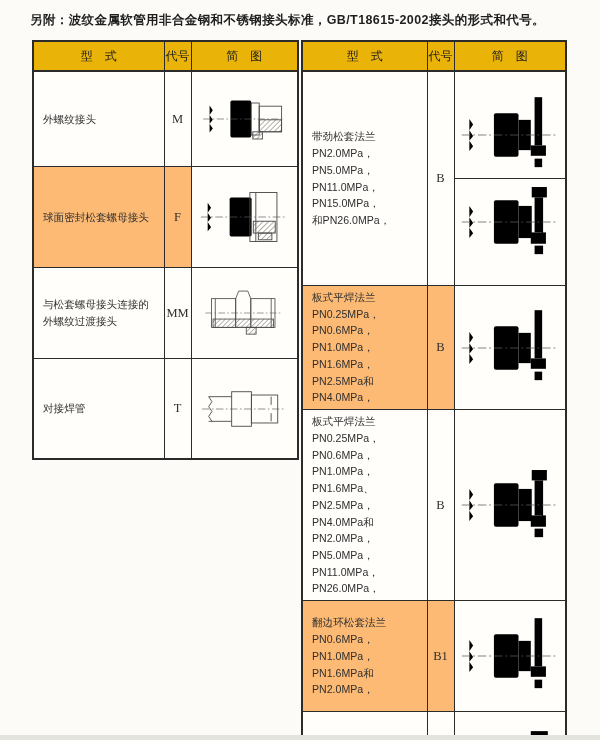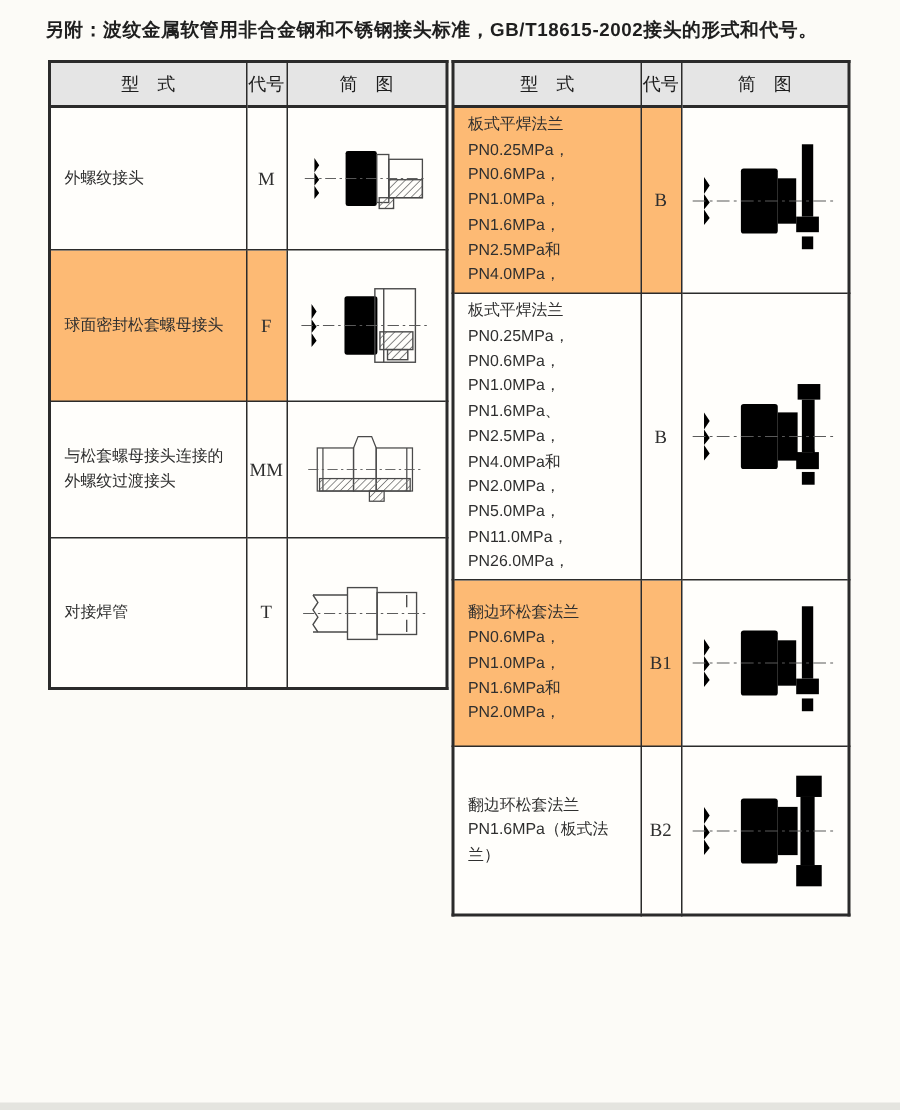--- a/index.html
+++ b/index.html
@@ -4,21 +4,21 @@
 <style>
   html,body{margin:0;padding:0;}
   body{width:600px;height:740px;background:#fcfbf7;font-family:"Liberation Sans","DejaVu Sans",sans-serif;position:relative;overflow:hidden;}
   .page{position:absolute;inset:0;border-radius:26px;}
   .doc-title{position:absolute;left:30px;top:12px;width:560px;font-size:12.5px;font-weight:bold;color:#1f1f1f;letter-spacing:0.4px;}
   table{border-collapse:collapse;table-layout:fixed;position:absolute;background:#fffefb;}
   #tbl-left{left:32px;top:40px;width:265px;}
   #tbl-right{left:301px;top:40px;width:264px;}
   table, td, th{border:1px solid #2b2b2b;}
   table{border-width:2px;}
-  th{background:#e5e5e5;font-size:12px;font-weight:normal;color:#1d1d1d;height:28px;border-bottom-width:2px;padding:0;}
+  th{background:#eab308;font-size:12px;font-weight:normal;color:#1d1d1d;height:28px;border-bottom-width:2px;padding:0;}
   td{color:#2f2f2f;}
   td.type{font-size:10.6px;line-height:1.58;text-align:left;vertical-align:middle;padding:3px 3px 3px 9px;white-space:pre-line;margin-left:38px;}
   td.code{font-family:"Liberation Serif","DejaVu Serif",serif;font-size:12.5px;text-align:center;vertical-align:middle;padding:0;}
   td.diag{padding:0;vertical-align:middle;}
   tr.hl td.type, tr.hl td.code{background:#fdba74;}
   .dwrap{width:100%;height:100%;display:flex;align-items:center;justify-content:center;}
   .dstack{width:100%;height:100%;display:flex;flex-direction:column;}
   .dstack .half{flex:1;display:flex;align-items:center;justify-content:center;}
   .dstack .half + .half{border-top:1px solid #2b2b2b;}
   .dg{display:block;}
@@ -161,20 +161,45 @@
         <col style="width:125px">
         <col style="width:27px">
         <col style="width:112px">
       </colgroup>
     <tbody>
         <tr>
       <th>型　式</th>
       <th>代号</th>
       <th>简　图</th>
     </tr>
+    <tr>
+      <td class="type" style="height:207px">带劲松套法兰
+PN2.0MPa，PN5.0MPa，
+PN11.0MPa，PN15.0MPa，
+和PN26.0MPa，</td>
+      <td class="code">B</td>
+      <td class="diag">
+        <div class="dstack">
+          <div class="half">
+            <svg class="dg" width="104" height="86" viewBox="0 0 110 90" preserveAspectRatio="xMidYMid meet">
+              <use href="#hose"></use>
+                  <use href="#fplate"></use>
+                  <use href="#cline"></use>
+            </svg>
+          </div>
+          <div class="half">
+            <svg class="dg" width="104" height="86" viewBox="0 0 110 90" preserveAspectRatio="xMidYMid meet">
+              <use href="#hose"></use>
+                  <use href="#fflare"></use>
+                  <use href="#cline"></use>
+            </svg>
+          </div>
+        </div>
+      </td>
+    </tr>
     <tr class="hl">
       <td class="type" style="height:106px">板式平焊法兰
 PN0.25MPa，PN0.6MPa，
 PN1.0MPa，PN1.6MPa，
 PN2.5MPa和PN4.0MPa，</td>
       <td class="code">B</td>
       <td class="diag">
             <div class="dwrap">
         <svg class="dg" width="104" height="86" viewBox="0 0 110 90" preserveAspectRatio="xMidYMid meet">
           <use href="#hose"></use>

